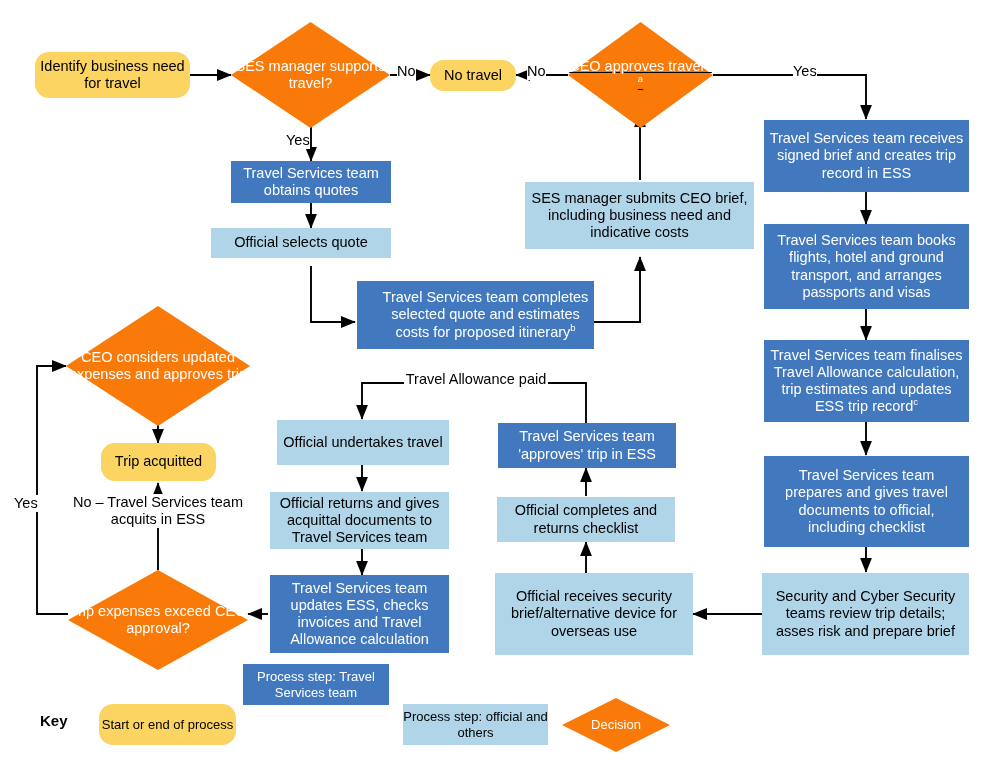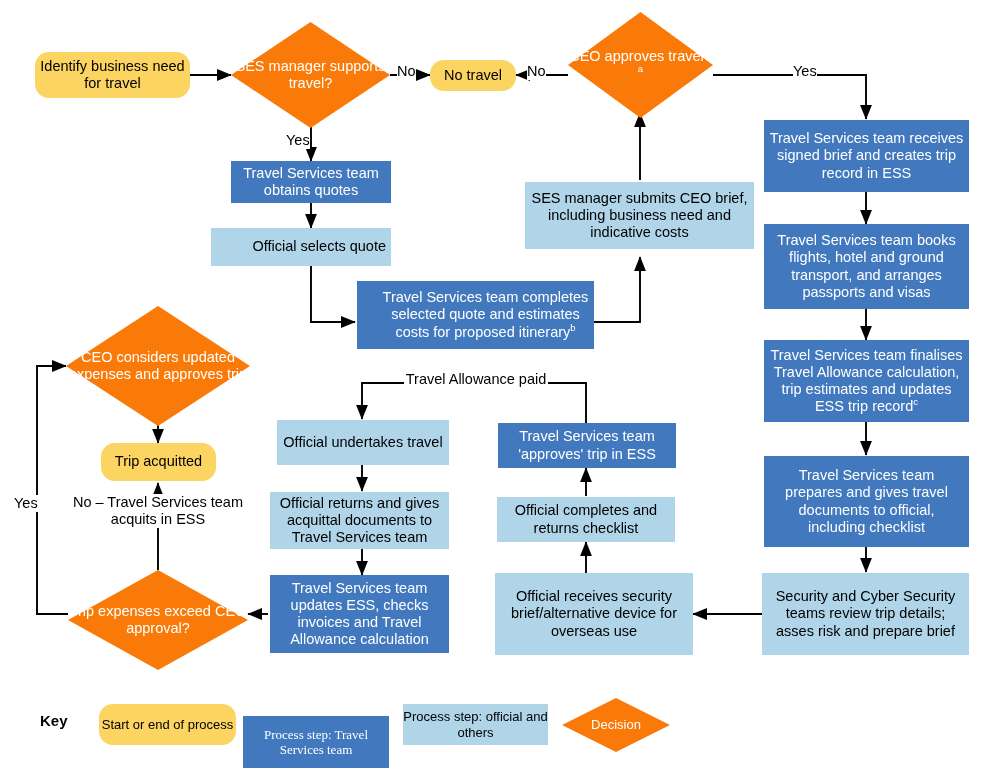--- a/index.html
+++ b/index.html
@@ -104,32 +104,32 @@
 
   <div class="decision" style="left:231px;top:22px;width:159px;height:106px;">
     <div class="dia"></div>
     <div class="dlabel">SES manager supports travel?</div>
   </div>
 
   <div class="node terminal" style="left:430px;top:60px;width:86px;height:31px;">
     <span class="txt">No travel</span>
   </div>
 
-  <div class="decision" style="left:568px;top:12px;width:145px;height:106px;">
+  <div class="decision" style="left:568px;top:22px;width:145px;height:106px;text-decoration:underline;">
     <div class="dia"></div>
     <div class="dlabel">
       <span>CEO approves travel?</span><sup>a</sup>
     </div>
   </div>
 
   <div class="node proc-dark" style="left:231px;top:161px;width:160px;height:42px;">
     <span class="txt">Travel Services team obtains quotes</span>
   </div>
 
-  <div class="node proc-light" style="left:211px;top:228px;width:180px;height:38px;justify-content:flex-end;">
+  <div class="node proc-light" style="left:211px;top:228px;width:180px;height:30px;">
     <span class="txt">Official selects quote</span>
   </div>
 
   <div class="node proc-dark" style="left:357px;top:281px;width:237px;height:68px;padding-left:20px;">
     <span class="txt"><span>Travel Services team completes selected quote and estimates costs for proposed itinerary</span><sup>b</sup></span>
   </div>
 
   <div class="node proc-light" style="left:525px;top:182px;width:229px;height:67px;">
     <span class="txt">SES manager submits CEO brief, including business need and indicative costs</span>
   </div>
@@ -221,21 +221,21 @@
   </div>
 
   <div id="key-label">
     <span>Key</span>
   </div>
 
   <div class="key-item terminal" style="left:99px;top:704px;width:137px;height:41px;">
     <span class="txt">Start or end of process</span>
   </div>
 
-  <div class="key-item proc-dark" style="left:243px;top:716px;width:146px;height:52px;font-family:Liberation Serif, serif;">
+  <div class="key-item proc-dark" style="left:243px;top:664px;width:146px;height:41px;">
     <span class="txt">Process step: Travel Services team</span>
   </div>
 
   <div class="key-item proc-light" style="left:403px;top:704px;width:145px;height:41px;">
     <span class="txt">Process step: official and others</span>
   </div>
 
   <div class="decision" style="left:562px;top:698px;width:108px;height:54px;">
     <div class="dia"></div>
     <div class="dlabel" style="font-size:13px;">Decision</div>

